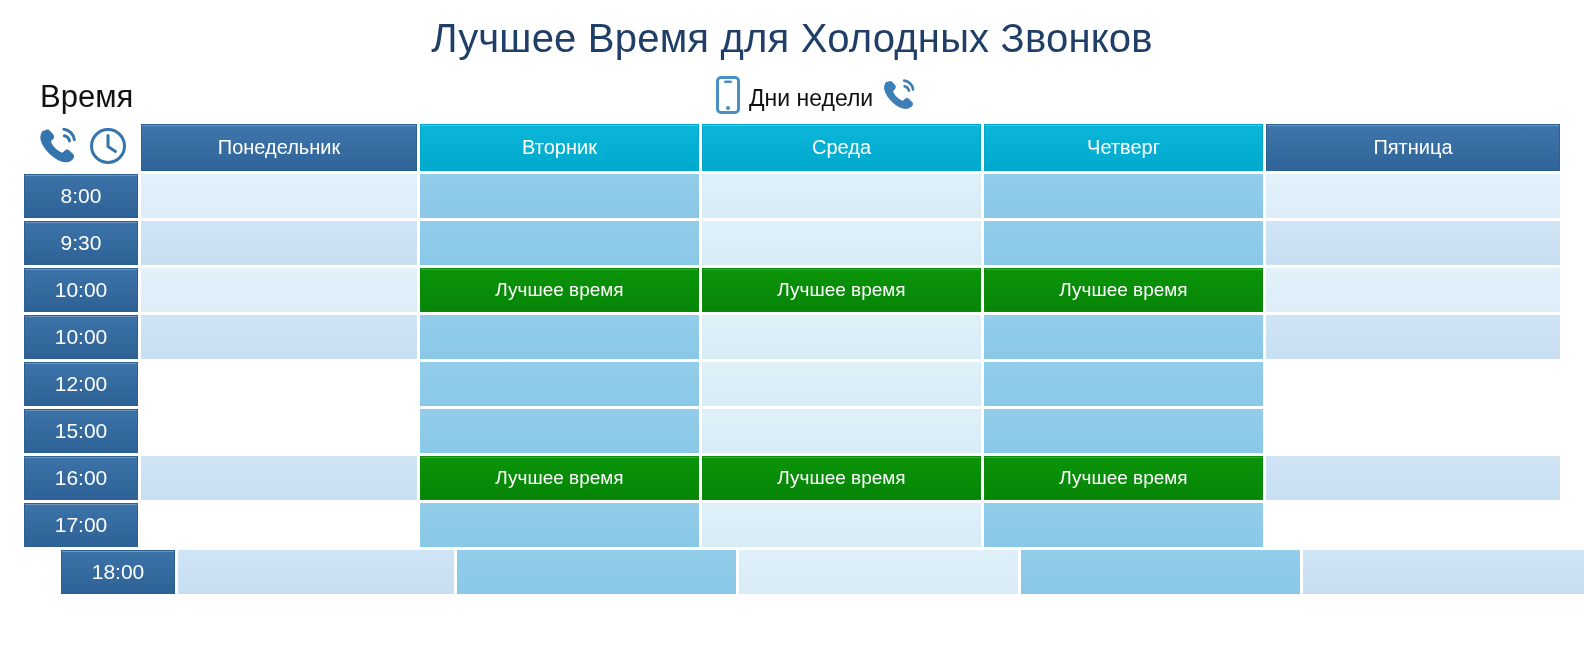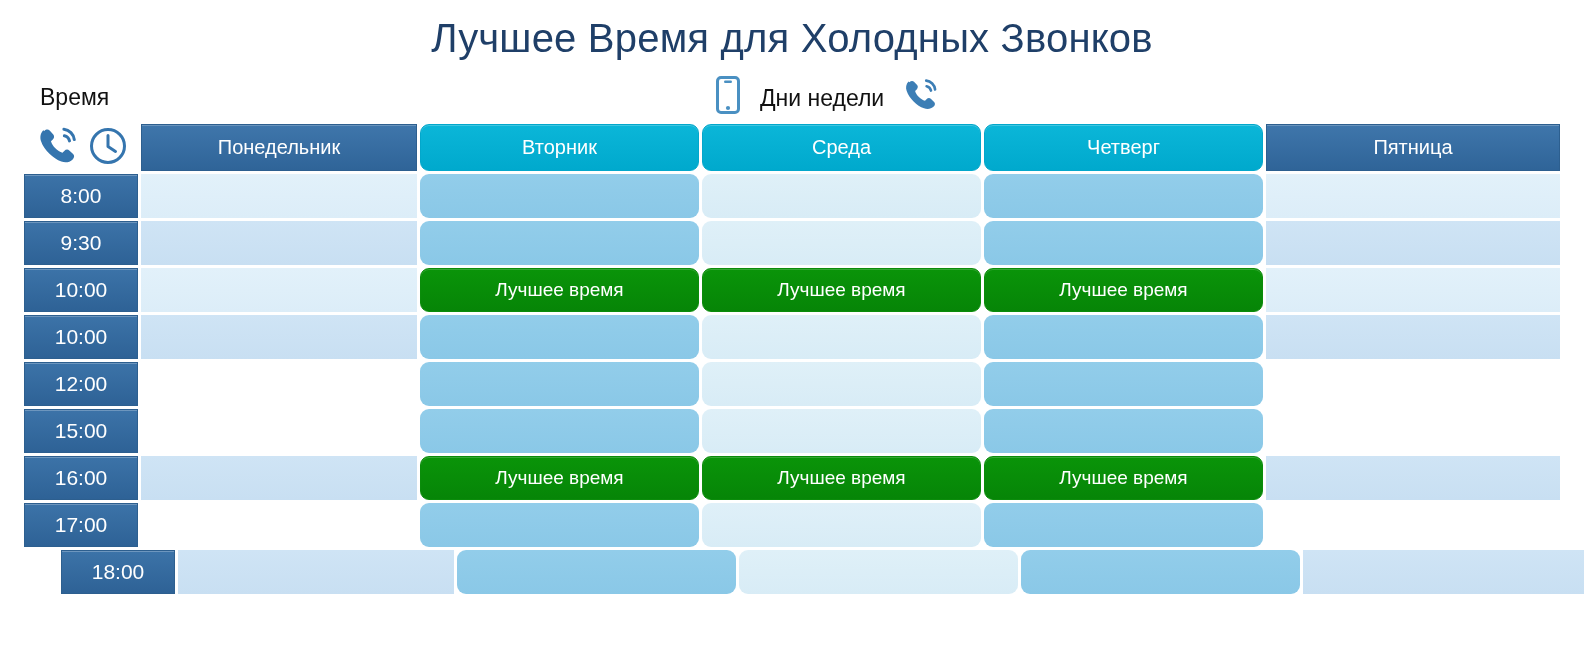--- a/index.html
+++ b/index.html
@@ -35,35 +35,35 @@
     font-weight: 400;
     color: #1f3f68;
     letter-spacing: 0.2px;
   }
 
   
   .time-caption {
     position: absolute;
     left: 40px;
     top: 82px;
-    font-size: 23px;
+    font-size: 31px;
     line-height: 30px;
     color: #111111;
     font-weight: 400;
     white-space: nowrap;
   }
 
   .days-caption {
     position: absolute;
     left: 716px;
     top: 78px;
     height: 40px;
     display: flex;
     align-items: center;
-    gap: 20px;
+    gap: 9px;
     font-size: 23px;
     line-height: 30px;
     color: #111111;
     white-space: nowrap;
   }
 
   .corner-icons {
     position: absolute;
     left: 38px;
     top: 124px;
@@ -100,21 +100,21 @@
     justify-content: center;
     font-size: 19px;
     color: #ffffff;
     overflow: hidden;
   }
   .cell:last-child { margin-right: 0; }
 
   
   .c-time { width: 114px; flex: 0 0 114px; }
   .c-day  { width: 276px; flex: 0 0 276px; }
-  .c-day.wide { width: 279px; flex: 0 0 279px; border-radius: 9px; }
+  .c-day.wide { width: 279px; flex: 0 0 279px; }
   .c-day.last { width: 294px; flex: 0 0 294px; margin-right: 0; }
 
   
   .head-row .cell { height: 47px; font-size: 20px; }
   .head-blank { background: transparent; }
 
   .h-dark {
     background: linear-gradient(180deg, #3f76ab 0%, #2f6498 100%);
     border: 1px solid #2d5f8f;
     box-shadow: inset 0 1px 0 rgba(255,255,255,0.22);

